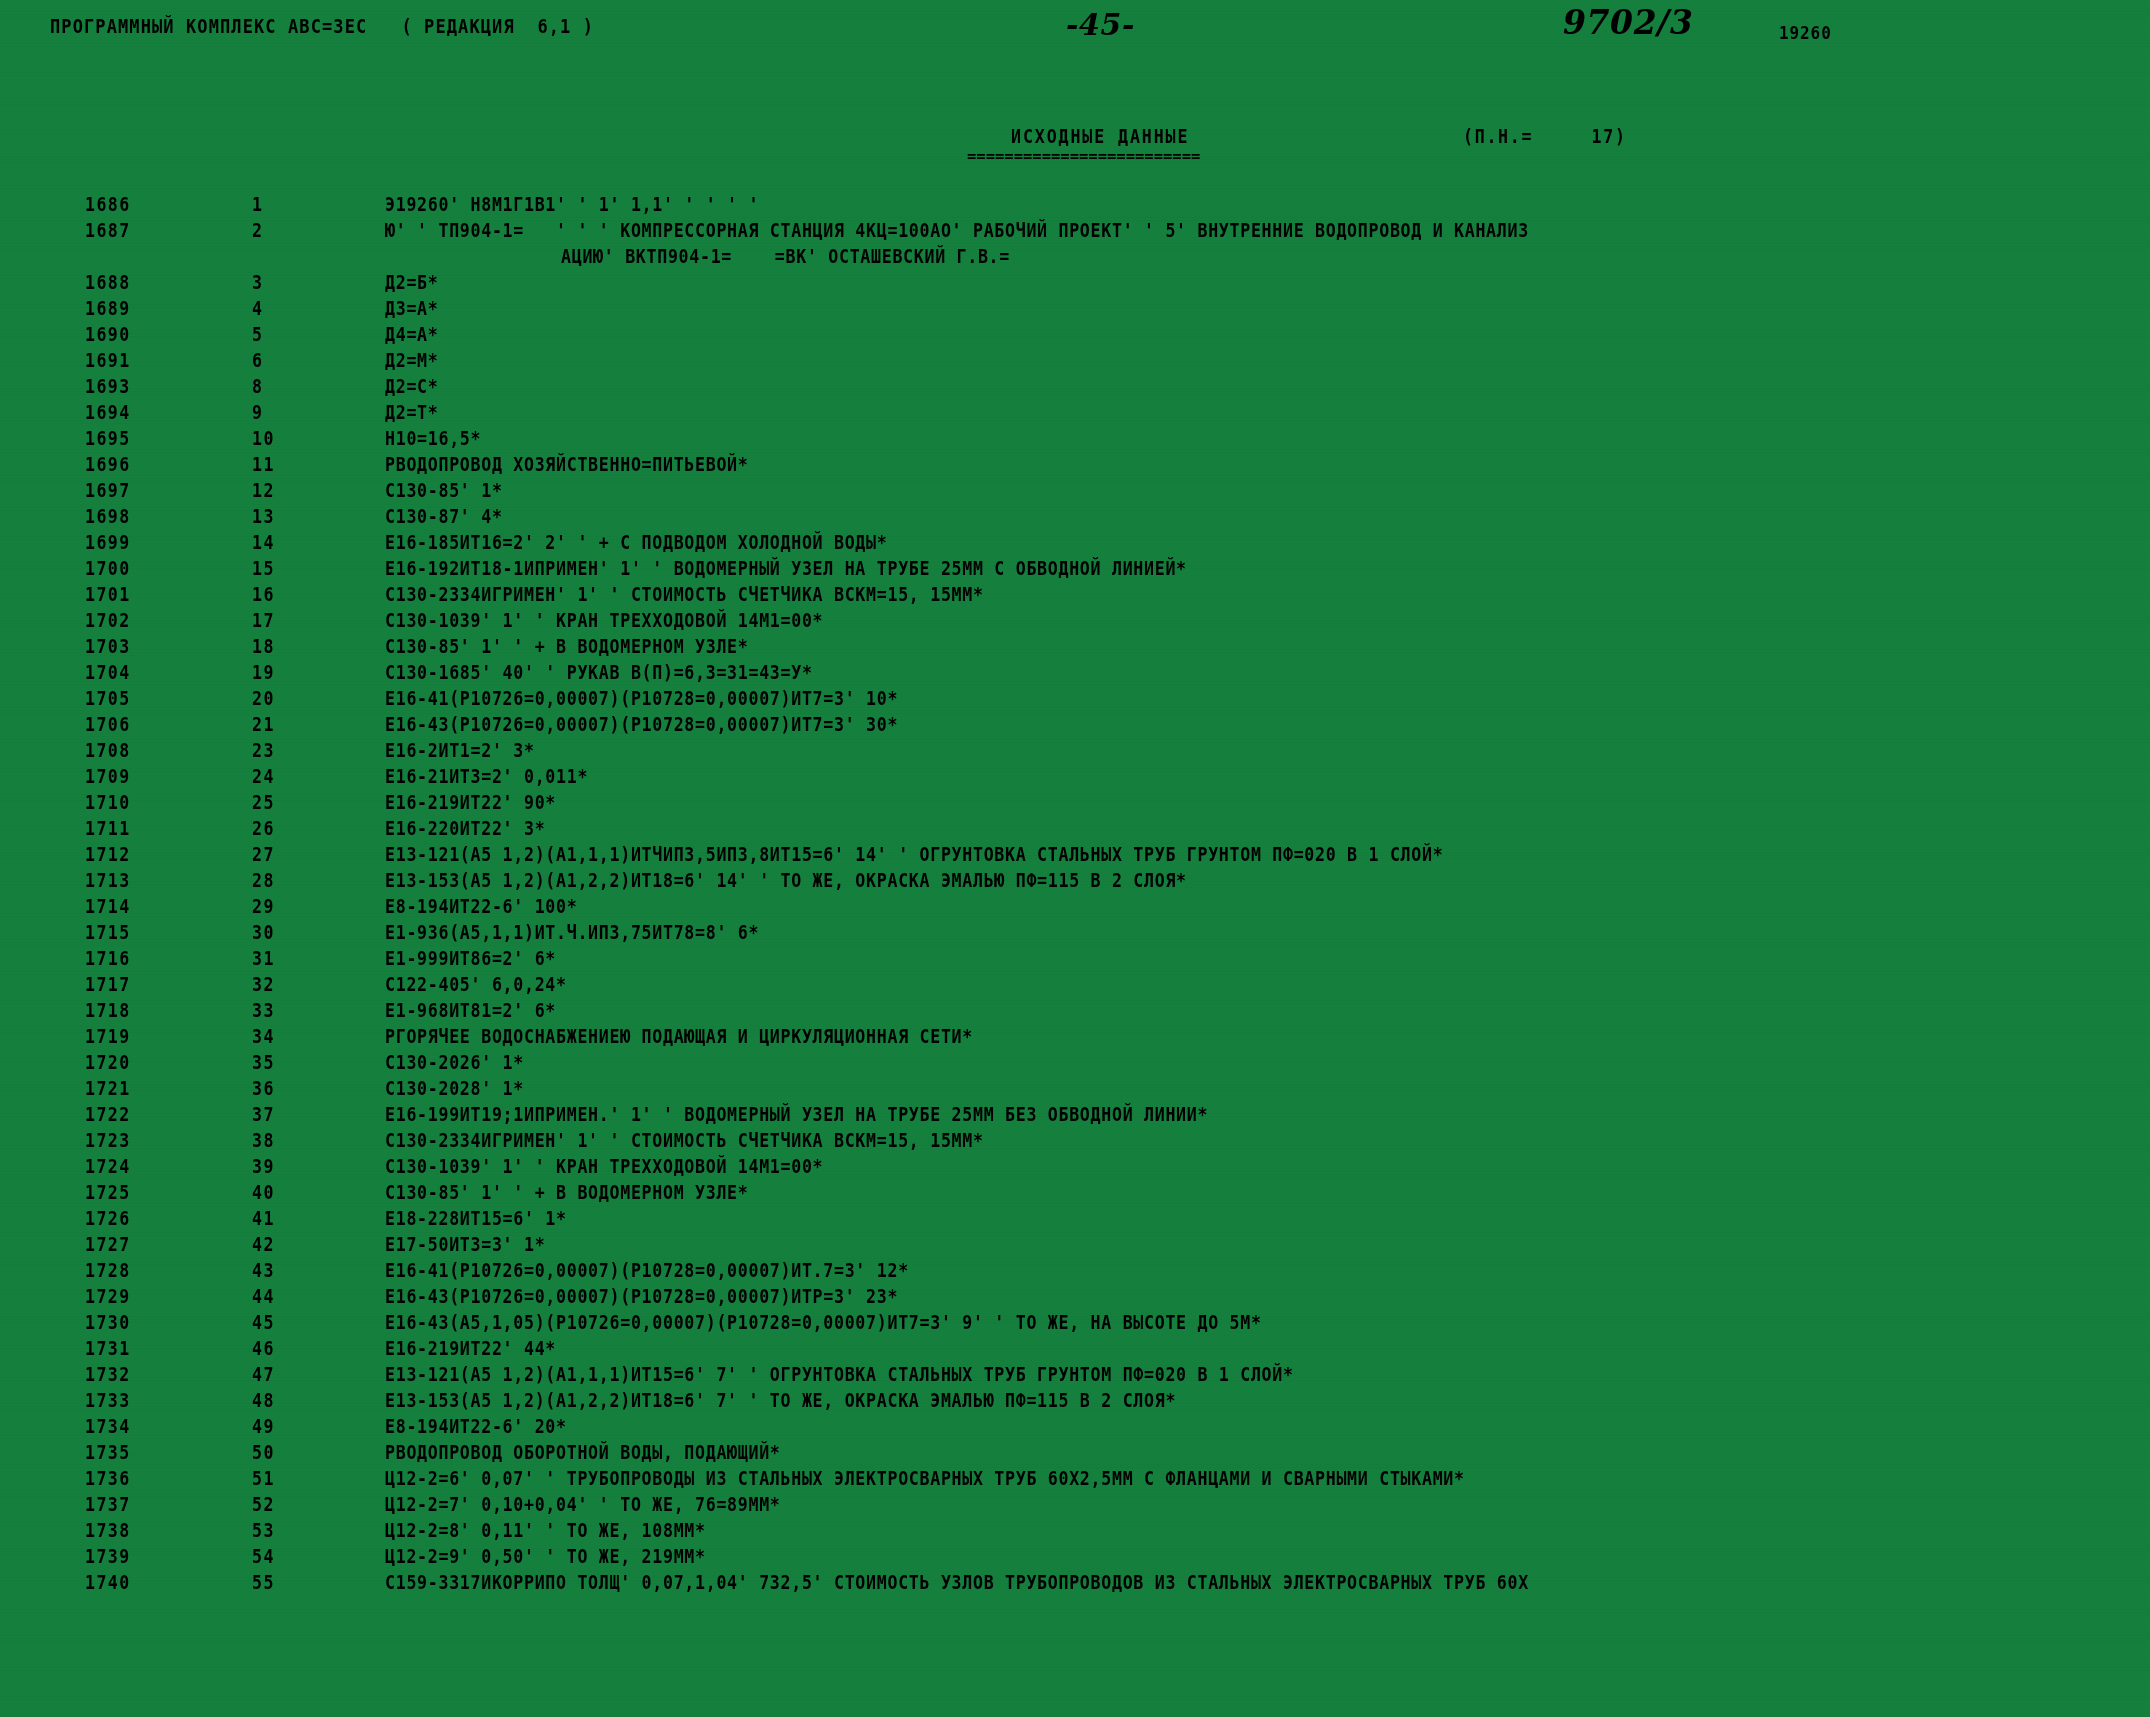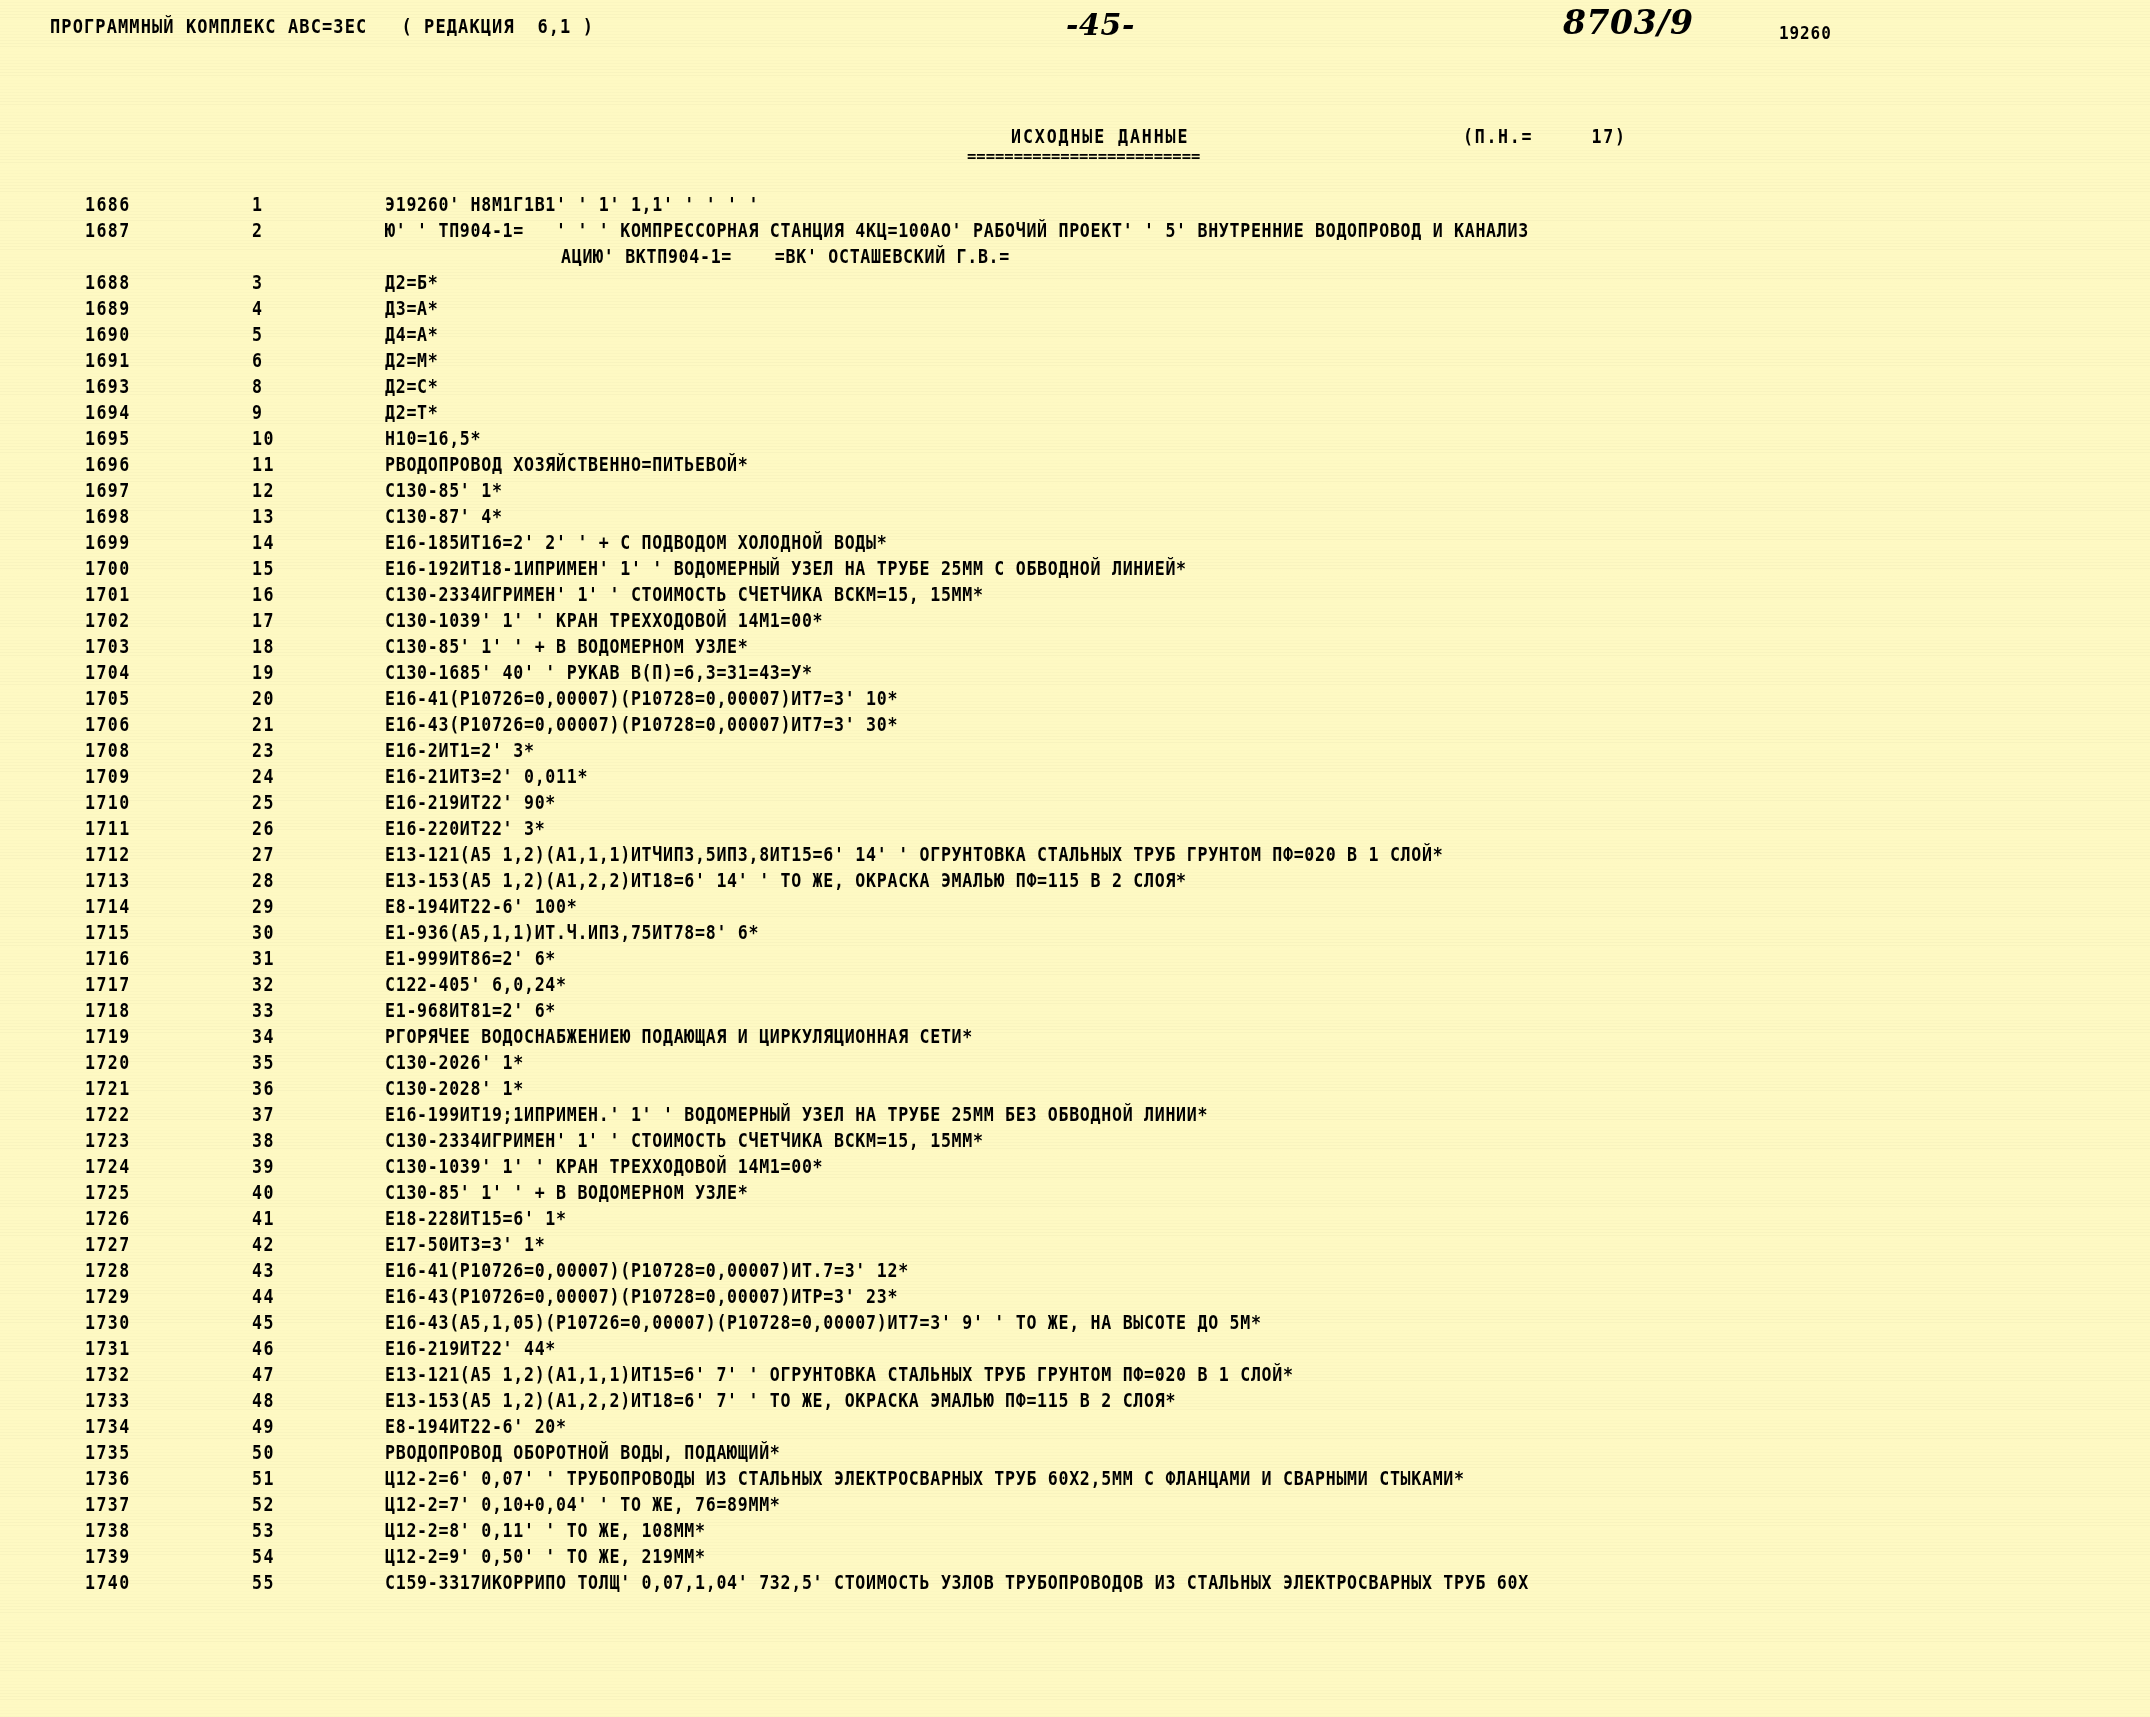--- a/index.html
+++ b/index.html
@@ -15,21 +15,21 @@
     position: relative;
     overflow: hidden;
   }
 
   
   #page {
     position: absolute;
     left: 0; top: 0;
     width: 2151px;
     height: 1717px;
-    background: #fef9c3;
+    background: #15803d;
   }
 
   
   #header {
     position: absolute;
     left: 0; top: 0;
     width: 2151px;
     height: 172px;
   }
 
@@ -186,21 +186,21 @@
 </head>
 <body>
 
 <div id="page">
 
   <div id="header">
     <div class="hdr-left">ПРОГРАММНЫЙ КОМПЛЕКС АВС=ЗЕС   ( РЕДАКЦИЯ  6,1 )</div>
 
     <div class="hdr-pageno">-45-</div>
 
-    <div class="hdr-code">8703/9</div>
+    <div class="hdr-code">9702/3</div>
 
     <div class="hdr-obj">19260</div>
 
     <div class="sub-title">ИСХОДНЫЕ ДАННЫЕ</div>
 
     <div class="sub-rule">=========================</div>
 
     <div class="sub-pn">(П.Н.=     17)</div>
   </div>
 

